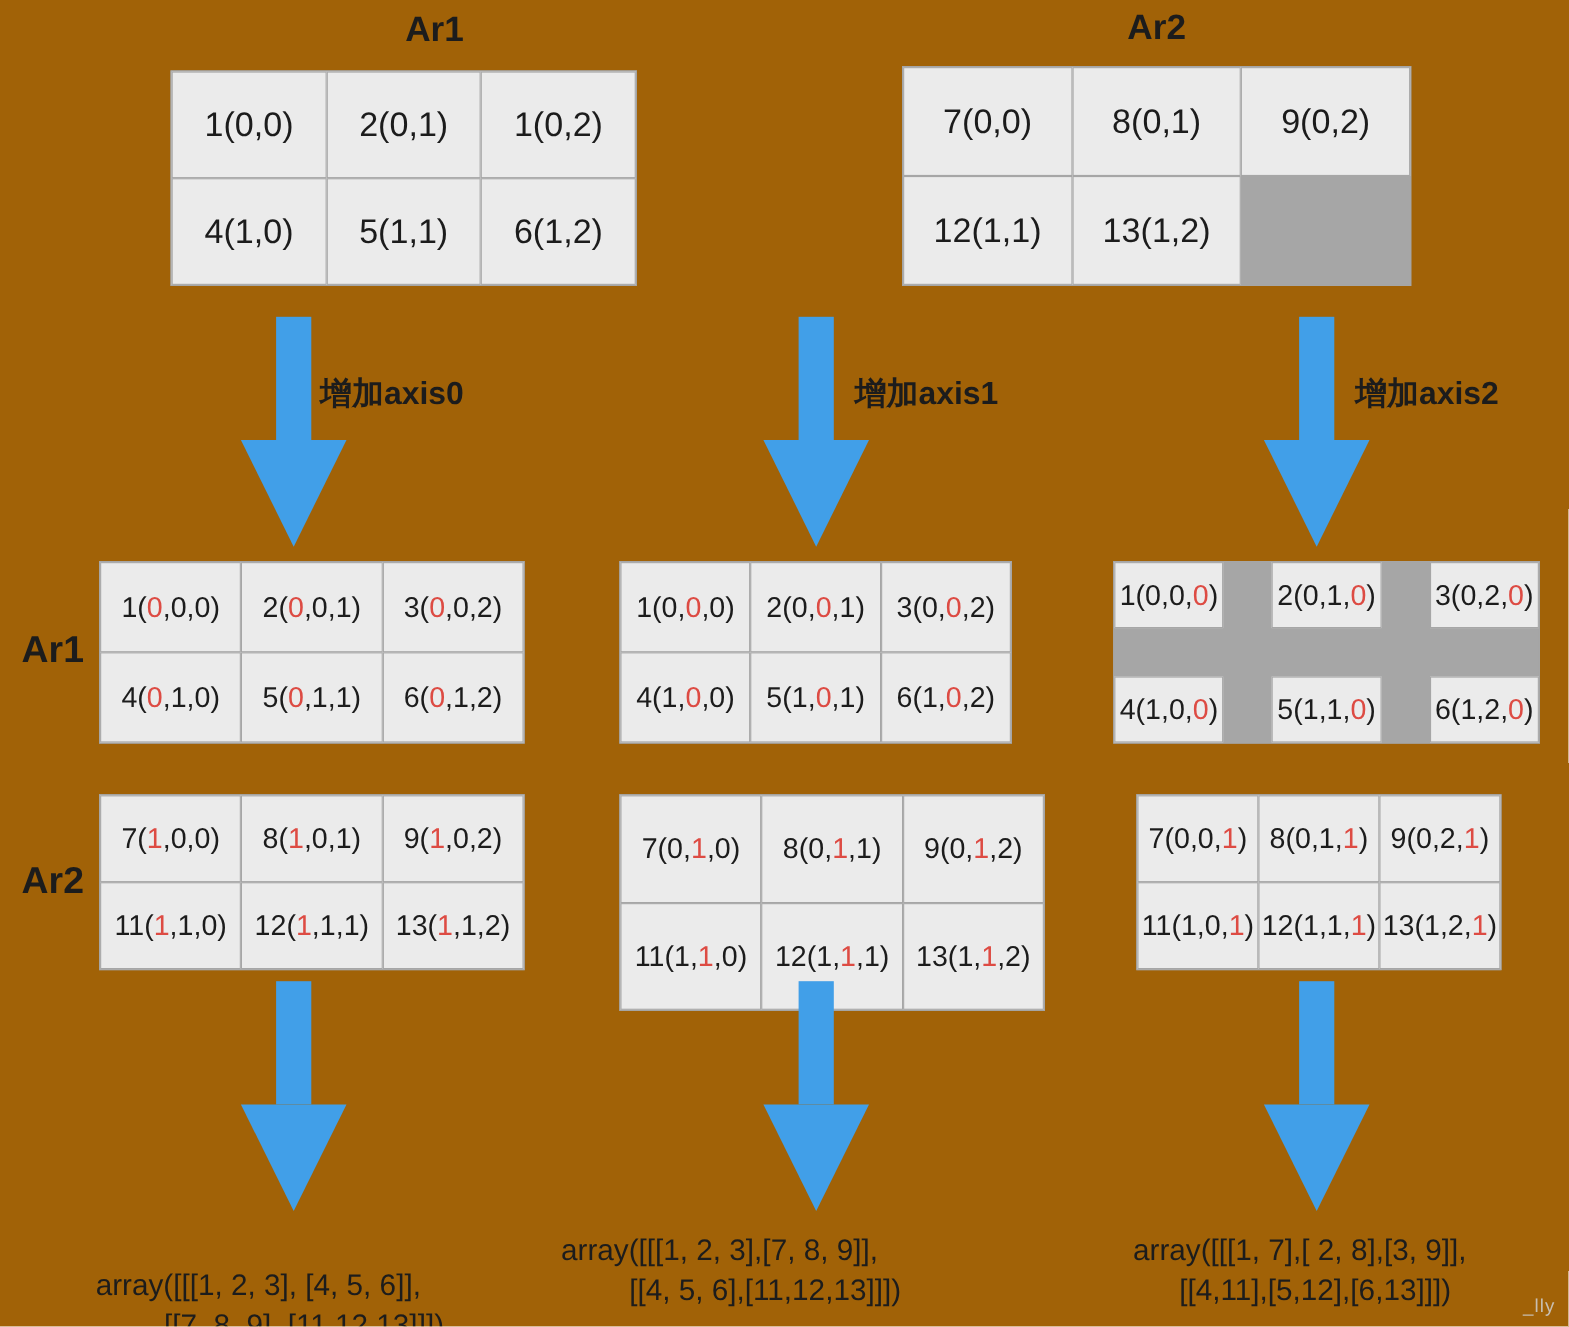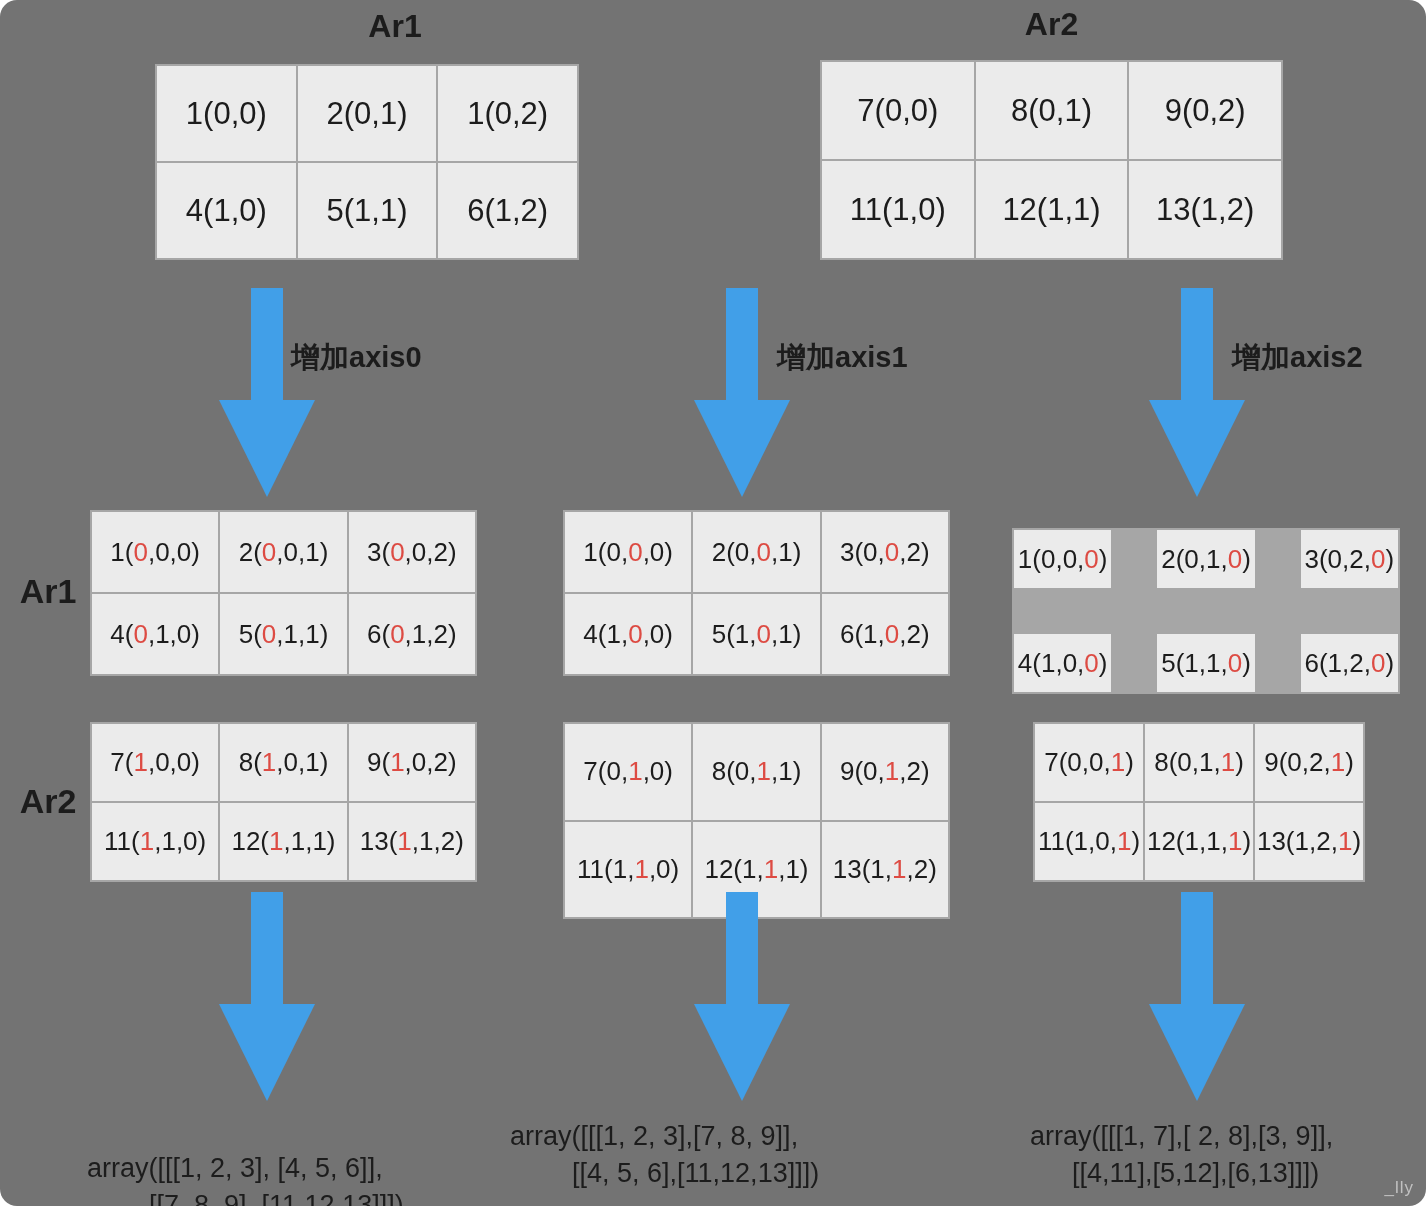--- a/index.html
+++ b/index.html
@@ -1,18 +1,18 @@
 <!DOCTYPE html>
 <html><head>
 <meta charset="utf-8">
 <style>
   html,body{margin:0;padding:0;background:#ffffff;}
   #canvas{
-    position:relative;width:1426px;height:1206px;background:#737373;overflow:hidden;
-    font-family:"Liberation Sans","DejaVu Sans",sans-serif;color:#1c1c1c;border-radius:17px;
+    position:relative;width:1426px;height:1206px;background:#a16207;overflow:hidden;
+    font-family:"Liberation Sans","DejaVu Sans",sans-serif;color:#1c1c1c;
   }
   .abs{position:absolute;}
   .title{font-size:32px;font-weight:bold;text-align:center;}
   .rowlabel{font-size:34px;font-weight:bold;text-align:center;width:72px;}
   .grid{
     display:grid;grid-template-columns:repeat(3,1fr);grid-auto-rows:1fr;
     border:1px solid #a6a6a6;box-sizing:border-box;background:#a6a6a6;
   }
   .grid .cell{
     border:1px solid #a6a6a6;background:#ebebeb;
@@ -43,21 +43,20 @@
       <div class="cell">2(0,1)</div>
       <div class="cell">1(0,2)</div>
       <div class="cell">4(1,0)</div>
       <div class="cell">5(1,1)</div>
       <div class="cell">6(1,2)</div>
     </div>
   <div class="abs grid big" style="left:820px;top:60px;width:463px;height:200px;">
       <div class="cell">7(0,0)</div>
       <div class="cell">8(0,1)</div>
       <div class="cell">9(0,2)</div>
-      <div class="cell">11(1,0)</div>
       <div class="cell">12(1,1)</div>
       <div class="cell">13(1,2)</div>
     </div>
 
   <div class="abs arrow" style="left:219px;top:288px;">
     <div class="shaft"></div>
     <div class="head"></div>
   </div>
   <div class="abs arrow" style="left:694px;top:288px;">
     <div class="shaft"></div>
@@ -133,21 +132,21 @@
         <span class="red">1</span>
         <span>,1,1)</span>
       </div>
       <div class="cell">
         <span>13(</span>
         <span class="red">1</span>
         <span>,1,2)</span>
       </div>
     </div>
 
-  <div class="abs grid small" style="left:563px;top:510px;width:387px;height:166px;">
+  <div class="abs grid small" style="left:563px;top:510px;width:357px;height:166px;">
       <div class="cell">
         <span>1(0,</span>
         <span class="red">0</span>
         <span>,0)</span>
       </div>
       <div class="cell">
         <span>2(0,</span>
         <span class="red">0</span>
         <span>,1)</span>
       </div>
@@ -198,21 +197,21 @@
         <span class="red">1</span>
         <span>,1)</span>
       </div>
       <div class="cell">
         <span>13(1,</span>
         <span class="red">1</span>
         <span>,2)</span>
       </div>
     </div>
 
-  <div class="abs grid small" style="left:1012px;top:528px;width:388px;height:166px;gap:44px;">
+  <div class="abs grid small" style="left:1012px;top:510px;width:388px;height:166px;gap:44px;">
       <div class="cell">
         <span>1(0,0,</span>
         <span class="red">0</span>
         <span>)</span>
       </div>
       <div class="cell">
         <span>2(0,1,</span>
         <span class="red">0</span>
         <span>)</span>
       </div>

